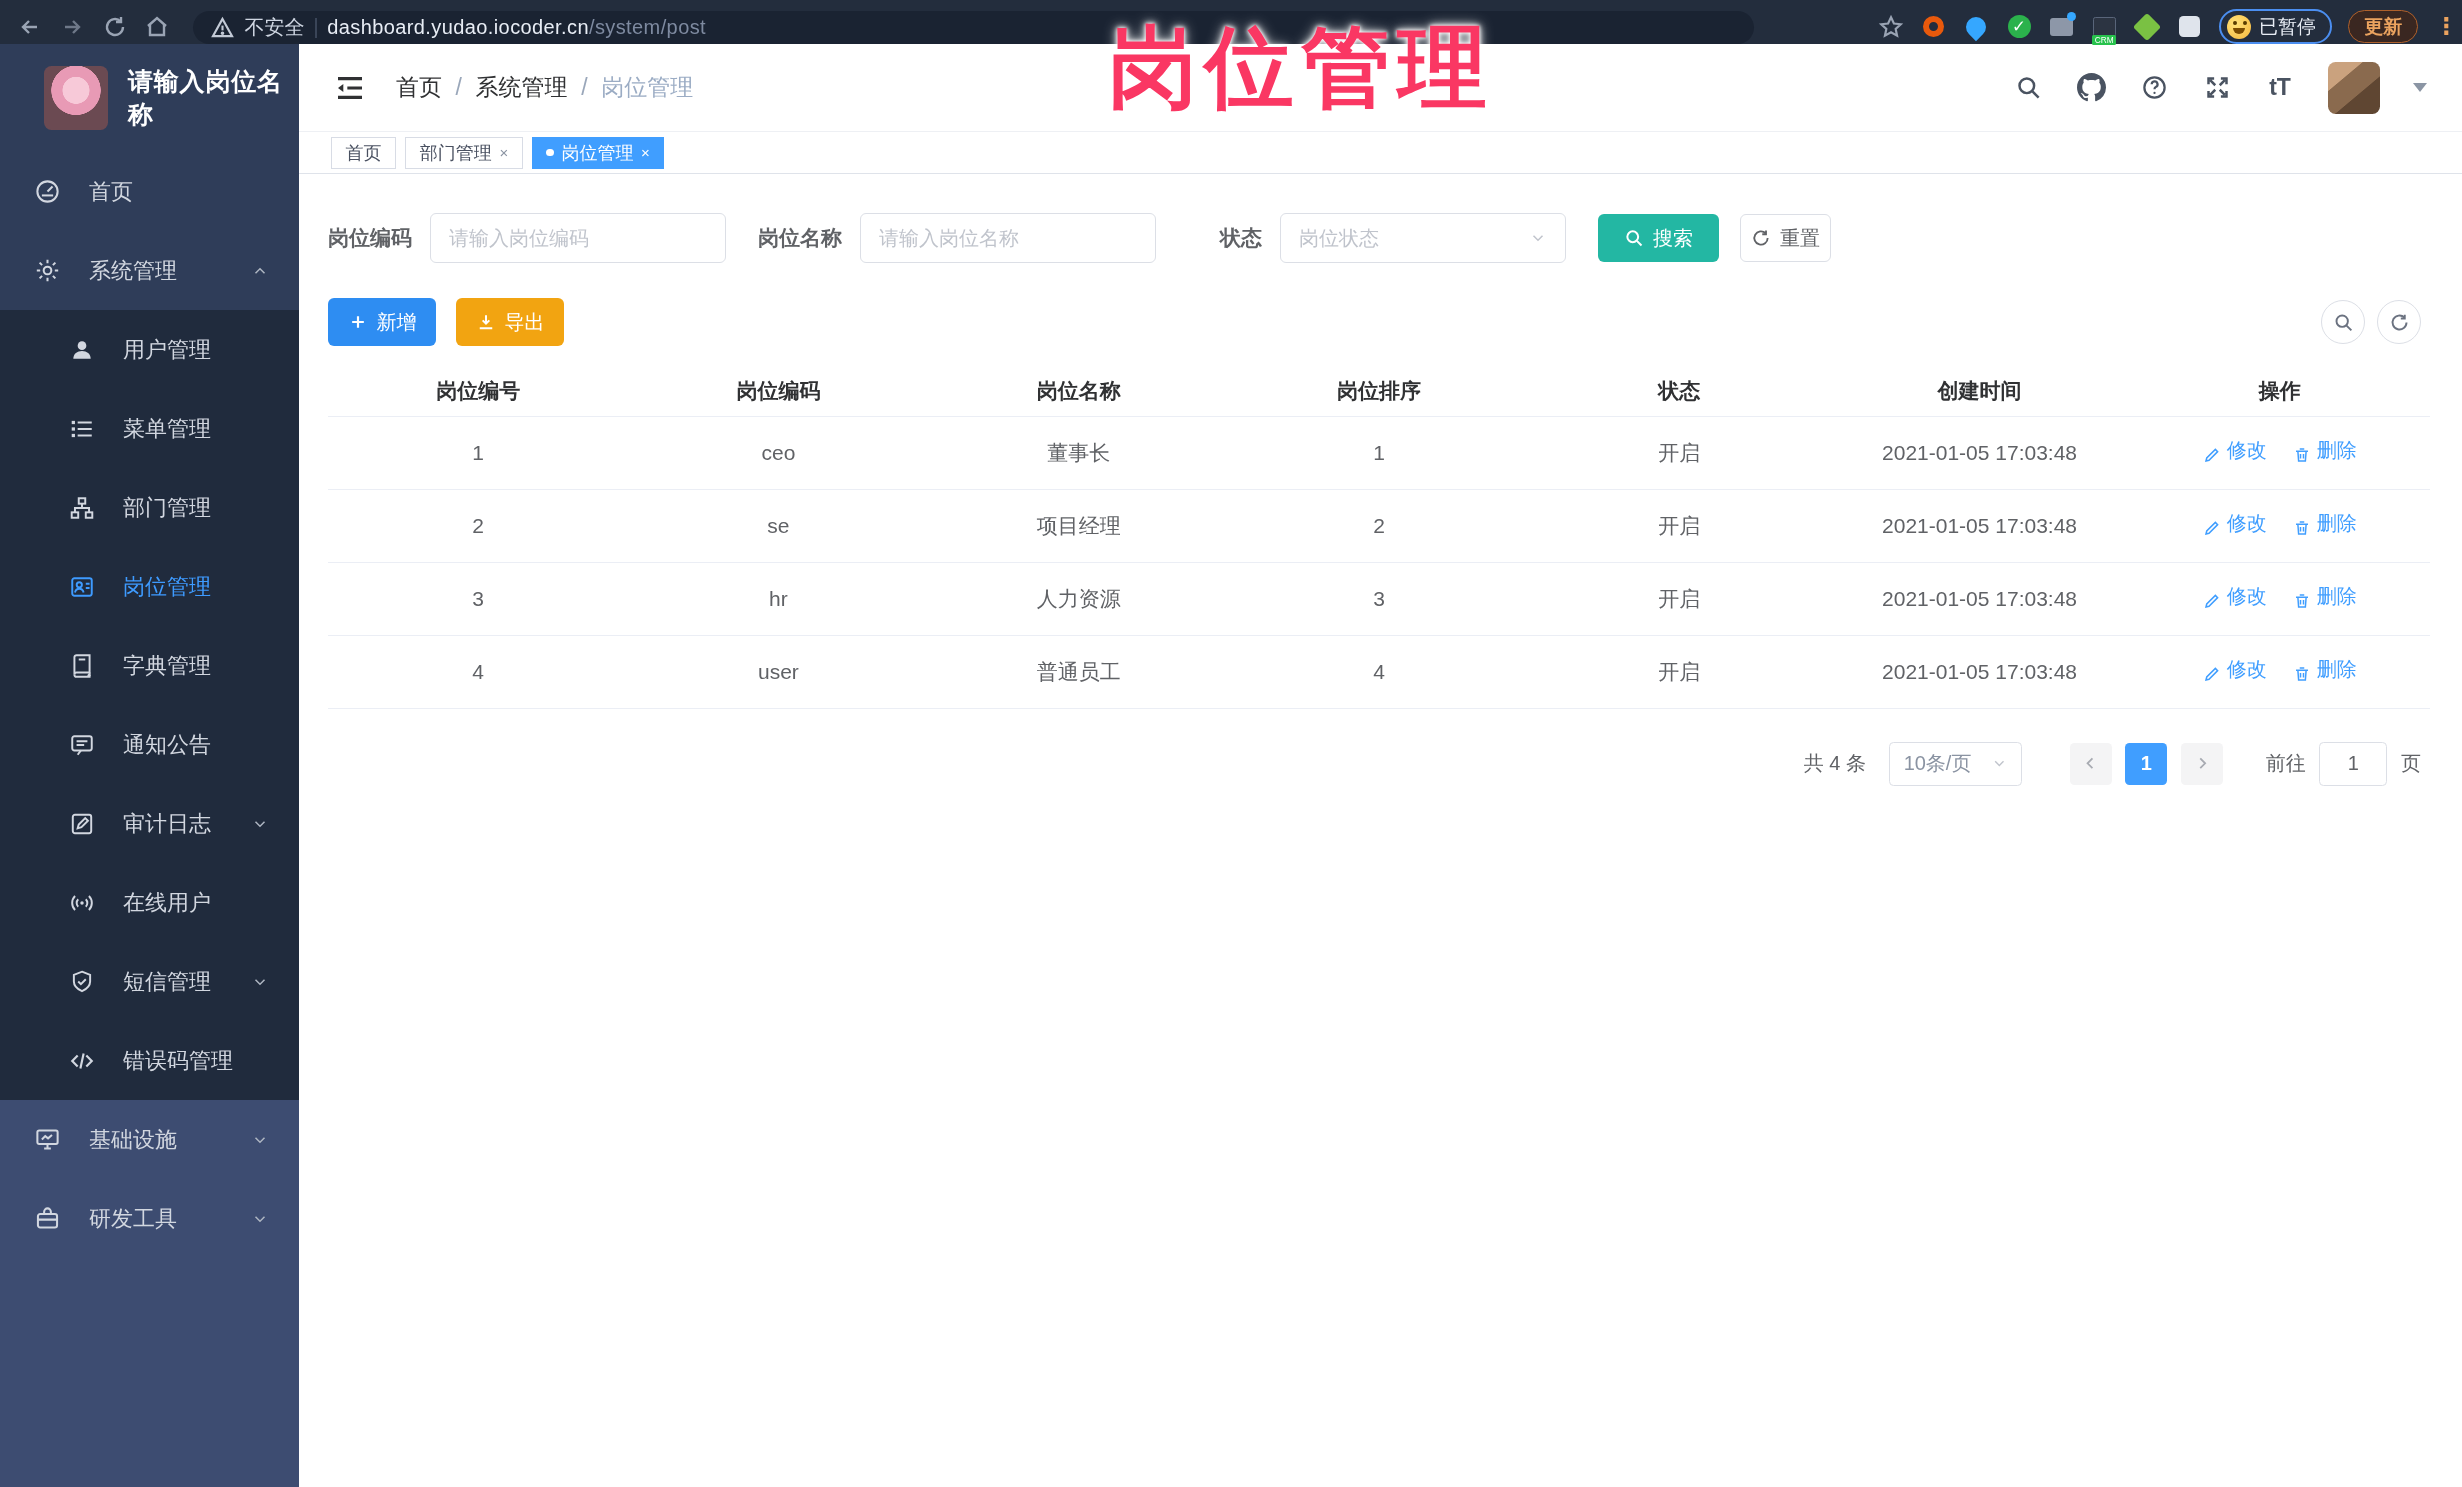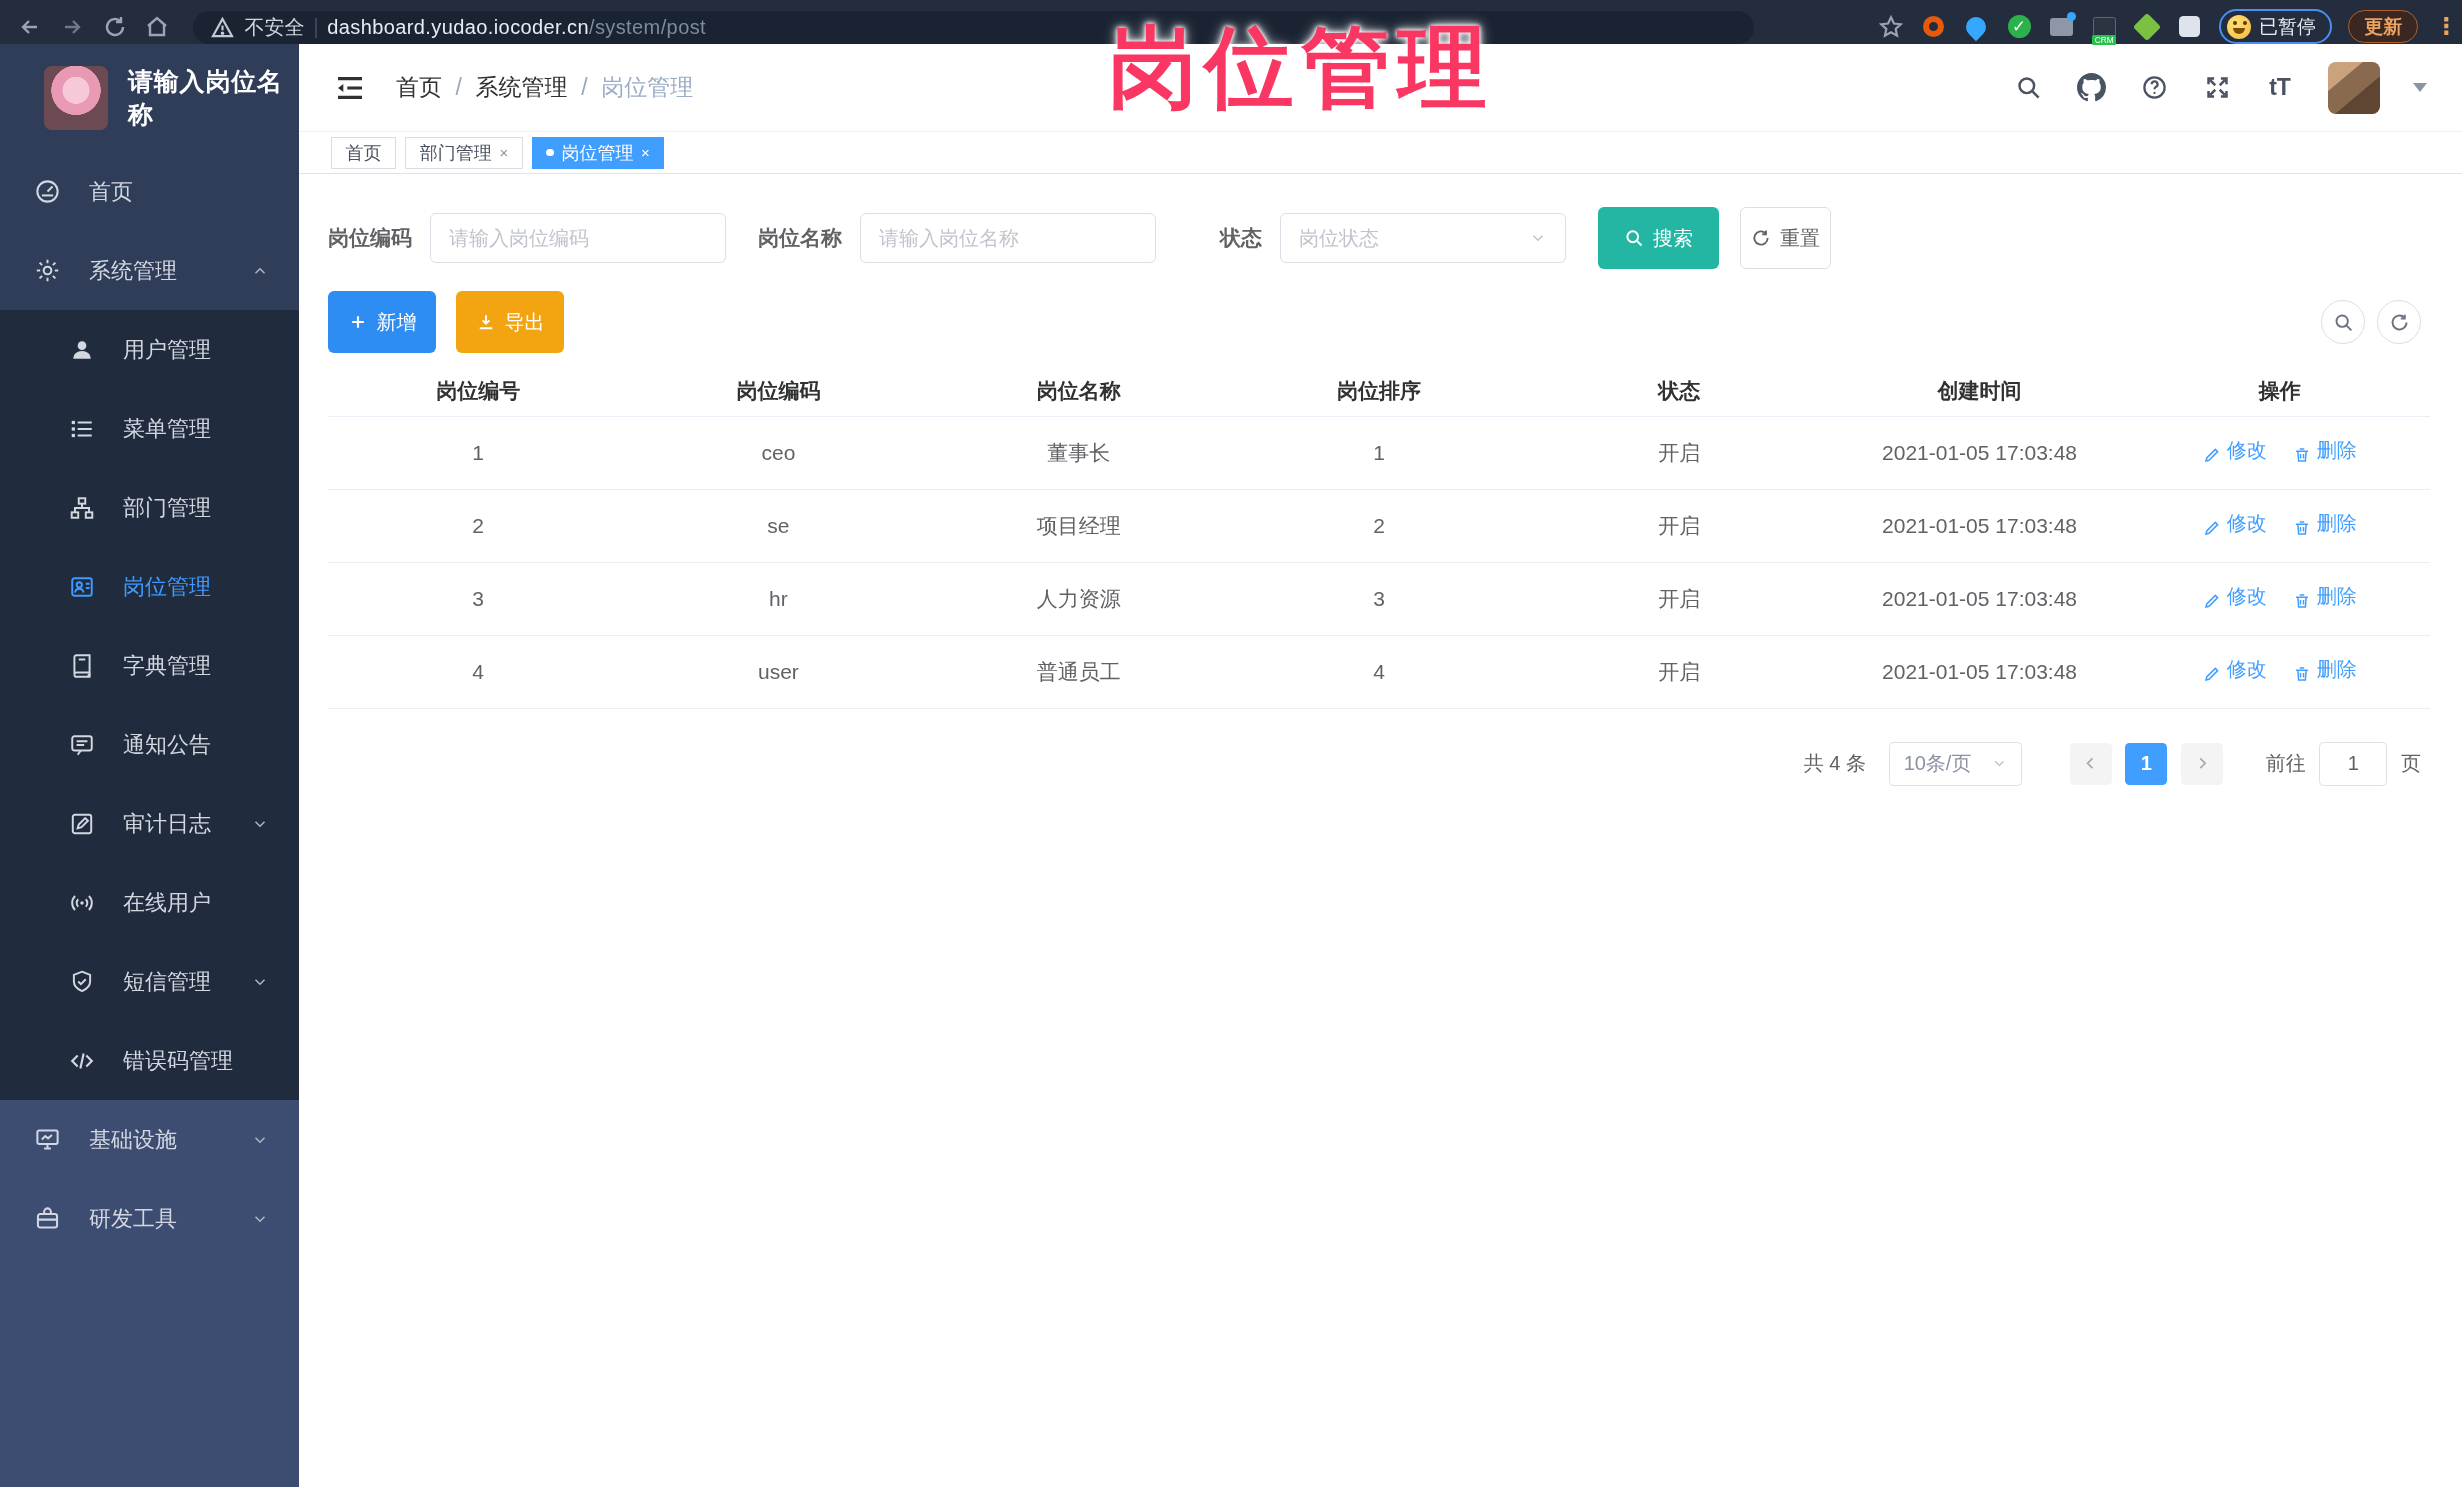--- a/index.html
+++ b/index.html
@@ -73,21 +73,21 @@
 
   .content { flex:1; padding:38px 32px 0 29px; background:#fff; }
 
   
   .filters { display:flex; align-items:center; height:52px; margin-bottom:33px; }
   .f-label { font-size:21px; color:#606266; font-weight:bold; margin-right:18px; }
   .f-input { width:296px; height:50px; border:0.8px solid #dcdfe6; border-radius:6px; font-size:20px; color:#606266; padding:0 18px; outline:none; }
   .f-input::placeholder { color:#c0c4cc; }
   .f-gap { width:32px; }
   .f-select { width:286px; height:50px; border:0.8px solid #dcdfe6; border-radius:6px; display:flex; align-items:center; justify-content:space-between; padding:16px 18px; color:#c0c4cc; font-size:20px; }
-  .btn { height:62px; border-radius:6px; border:none; display:inline-flex; align-items:center; justify-content:center; gap:9px; font-size:20px; cursor:pointer; }
+  .btn { height:48px; border-radius:6px; border:none; display:inline-flex; align-items:center; justify-content:center; gap:9px; font-size:20px; cursor:pointer; }
   .btn-search { width:121px; background:#23b7a3; color:#fff; margin-left:32px; }
   .btn-reset { width:91px; background:#fff; color:#606266; border:0.8px solid #dcdfe6; margin-left:21px; }
 
   
   .toolbar { display:flex; align-items:center; height:50px; margin-bottom:20px; }
   .btn-add { width:108px; background:#2e8df2; color:#fff; }
   .btn-export { width:108px; background:#f2a411; color:#fff; margin-left:20px; }
   .tool-circles { margin-left:auto; display:flex; gap:12px; margin-right:9px; }
   .circle-btn { width:44px; height:44px; border-radius:50%; border:0.8px solid #dcdfe6; background:#fff; display:flex; align-items:center; justify-content:center; cursor:pointer; }
 

